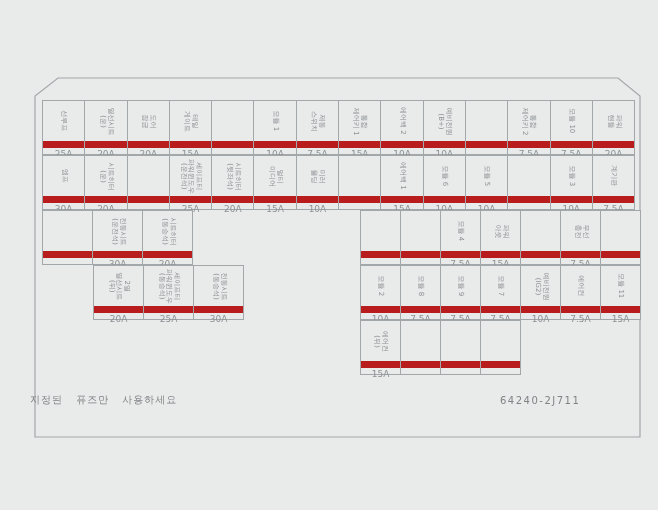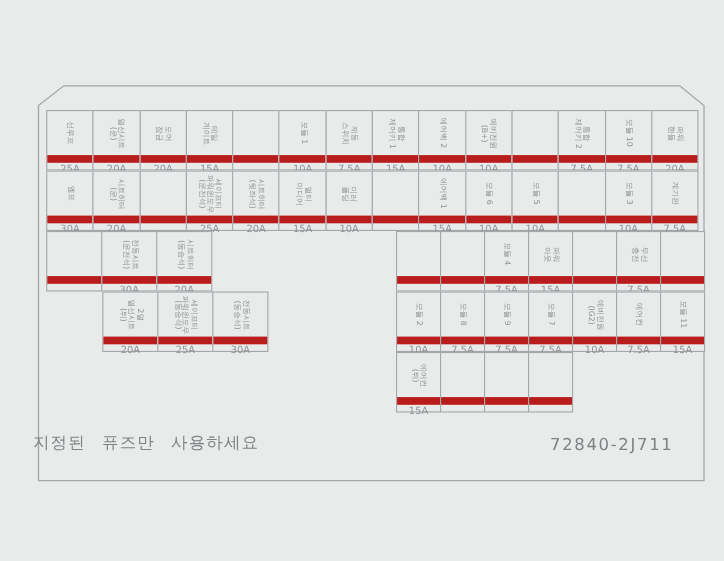--- a/index.html
+++ b/index.html
@@ -39,21 +39,21 @@
     height:13px;
     border-top:7px solid #b91c1c;
     text-align:center;
     font-size:9px;
     line-height:12px;
     color:#8d9295;
   }
   .bottom-text{
     position:absolute;
     color:#7e8386;
-    font-size:15px;
+    font-size:10px;
   }
   #warning-text{left:30px;top:393px;word-spacing:9px;letter-spacing:1px;}
   #part-number{left:500px;top:395px;letter-spacing:1.5px;}
 </style>
 </head>
 <body>
 
 <div id="canvas">
 
   <svg id="outline-svg" width="658" height="510">
@@ -409,14 +409,14 @@
           <div class="fuse-label">
             <div class="txt"></div>
           </div>
           <div class="fuse-amp"></div>
         </div>
       </div>
     </div>
 
   <div id="warning-text" class="bottom-text">지정된 퓨즈만 사용하세요</div>
 
-  <div id="part-number" class="bottom-text">72840-2J711</div>
+  <div id="part-number" class="bottom-text">64240-2J711</div>
 </div>
 
 </body></html>

